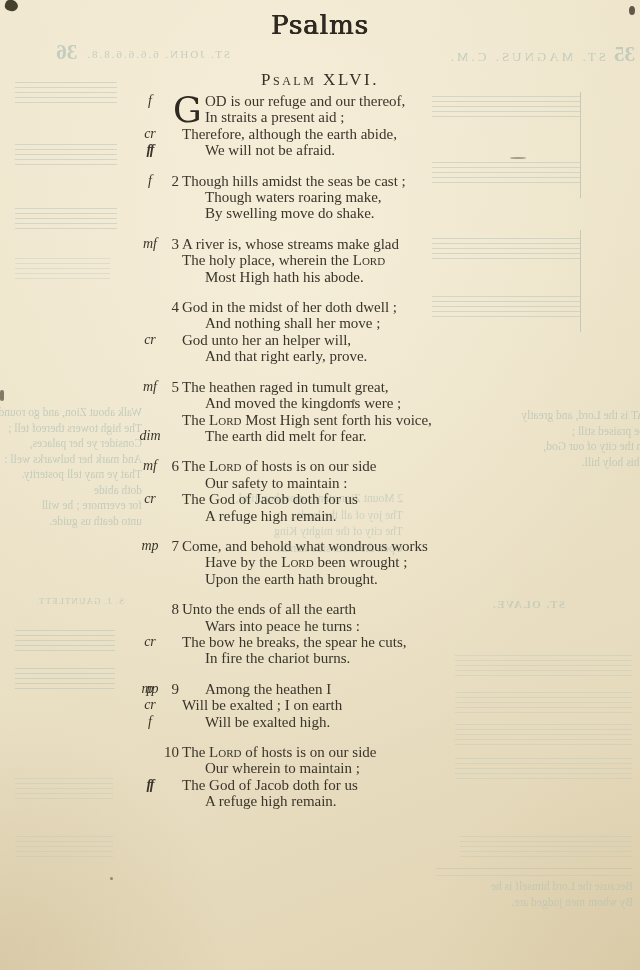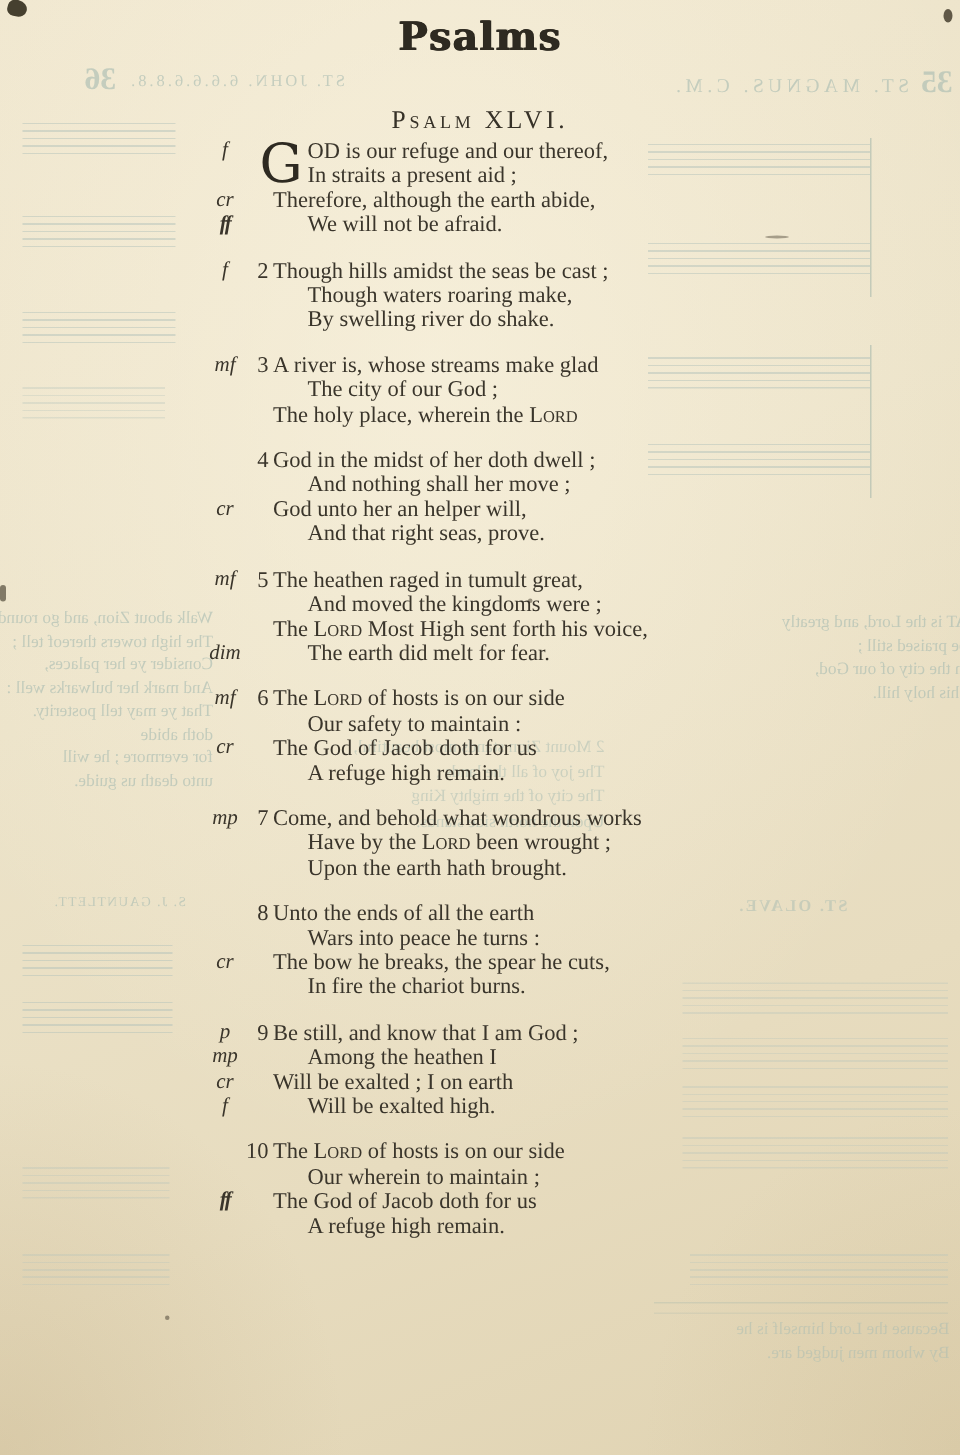--- a/index.html
+++ b/index.html
@@ -30,21 +30,21 @@
   .frag div{white-space:nowrap;}
   
   .mark{position:absolute;background:#46402f;}
   .mark-tl{left:5px;top:0;width:13px;height:11px;border-radius:45% 55% 50% 40%;transform:rotate(14deg);}
   .mark-tr{left:629px;top:6px;width:6px;height:9px;border-radius:50%;opacity:.85;}
   .mark-le{left:0;top:390px;width:4px;height:11px;opacity:.65;border-radius:2px;}
   .speck{position:absolute;background:#5c5443;border-radius:50%;}
   
   .text-col{position:absolute;inset:0;}
   .running-head{
-    text-align:center;padding-top:10px;font-size:26px;line-height:30px;font-weight:bold;
+    text-align:center;padding-top:10px;font-size:26px;line-height:30px;font-weight:normal;
     font-family:"DejaVu Serif", serif;color:#2e2a21;
     text-shadow:0.6px 0 0 #2e2a21, -0.3px 0 0 #2e2a21;letter-spacing:1px;
   }
   .psalm-heading{
     text-align:center;margin-top:30px;font-variant:small-caps;
     font-size:17px;line-height:20px;letter-spacing:2.5px;color:#363127;
   }
   .verses{margin:3px 0 0 133px;font-size:15px;line-height:16.4px;}
   .verse{position:relative;margin-bottom:14px;}
   .vline{position:relative;padding-left:49px;white-space:nowrap;}
@@ -141,32 +141,32 @@
         <div class="verse">
           <span class="drop-cap">G</span>
           <div class="vline dc"><span class="dyn">f</span><span class="vtext">OD is our refuge and our thereof,</span></div>
           <div class="vline dc"><span class="vtext">In straits a present aid ;</span></div>
           <div class="vline"><span class="dyn">cr</span><span class="vtext">Therefore, although the earth abide,</span></div>
           <div class="vline indent"><span class="dyn heavy">ff</span><span class="vtext">We will not be afraid.</span></div>
         </div>
         <div class="verse">
           <div class="vline"><span class="dyn">f</span><span class="vnum">2</span><span class="vtext">Though hills amidst the seas be cast ;</span></div>
           <div class="vline indent"><span class="vtext">Though waters roaring make,</span></div>
-          <div class="vline indent"><span class="vtext">By swelling river do shake.</span></div>
+          <div class="vline indent"><span class="vtext">By swelling move do shake.</span></div>
         </div>
         <div class="verse">
           <div class="vline"><span class="dyn">mf</span><span class="vnum">3</span><span class="vtext">A river is, whose streams make glad</span></div>
-          <div class="vline indent"><span class="vtext">The city of our God ;</span></div>
           <div class="vline"><span class="vtext">The holy place, wherein the <span class="sc">Lord</span></span></div>
+          <div class="vline indent"><span class="vtext">Most High hath his abode.</span></div>
         </div>
         <div class="verse">
           <div class="vline"><span class="vnum">4</span><span class="vtext">God in the midst of her doth dwell ;</span></div>
           <div class="vline indent"><span class="vtext">And nothing shall her move ;</span></div>
           <div class="vline"><span class="dyn">cr</span><span class="vtext">God unto her an helper will,</span></div>
-          <div class="vline indent"><span class="vtext">And that right seas, prove.</span></div>
+          <div class="vline indent"><span class="vtext">And that right early, prove.</span></div>
         </div>
         <div class="verse">
           <div class="vline"><span class="dyn">mf</span><span class="vnum">5</span><span class="vtext">The heathen raged in tumult great,</span></div>
           <div class="vline indent"><span class="vtext">And moved the kingdoms were ;</span></div>
           <div class="vline"><span class="vtext">The <span class="sc">Lord</span> Most High sent forth his voice,</span></div>
           <div class="vline indent"><span class="dyn">dim</span><span class="vtext">The earth did melt for fear.</span></div>
         </div>
         <div class="verse">
           <div class="vline"><span class="dyn">mf</span><span class="vnum">6</span><span class="vtext">The <span class="sc">Lord</span> of hosts is on our side</span></div>
           <div class="vline indent"><span class="vtext">Our safety to maintain :</span></div>
@@ -178,21 +178,21 @@
           <div class="vline indent"><span class="vtext">Have by the <span class="sc">Lord</span> been wrought ;</span></div>
           <div class="vline indent"><span class="vtext">Upon the earth hath brought.</span></div>
         </div>
         <div class="verse">
           <div class="vline"><span class="vnum">8</span><span class="vtext">Unto the ends of all the earth</span></div>
           <div class="vline indent"><span class="vtext">Wars into peace he turns :</span></div>
           <div class="vline"><span class="dyn">cr</span><span class="vtext">The bow he breaks, the spear he cuts,</span></div>
           <div class="vline indent"><span class="vtext">In fire the chariot burns.</span></div>
         </div>
         <div class="verse">
-          <div class="vline"><span class="dyn">p</span><span class="vnum">9</span><span class="vtext">Be still, and know that I am God ;</span></div>
+          <div class="vline"><span class="dyn">p</span><span class="vnum">9</span></div>
           <div class="vline indent"><span class="dyn">mp</span><span class="vtext">Among the heathen I</span></div>
           <div class="vline"><span class="dyn">cr</span><span class="vtext">Will be exalted ; I on earth</span></div>
           <div class="vline indent"><span class="dyn">f</span><span class="vtext">Will be exalted high.</span></div>
         </div>
         <div class="verse">
           <div class="vline"><span class="vnum">10</span><span class="vtext">The <span class="sc">Lord</span> of hosts is on our side</span></div>
           <div class="vline indent"><span class="vtext">Our wherein to maintain ;</span></div>
           <div class="vline"><span class="dyn heavy">ff</span><span class="vtext">The God of Jacob doth for us</span></div>
           <div class="vline indent"><span class="vtext">A refuge high remain.</span></div>
         </div>

